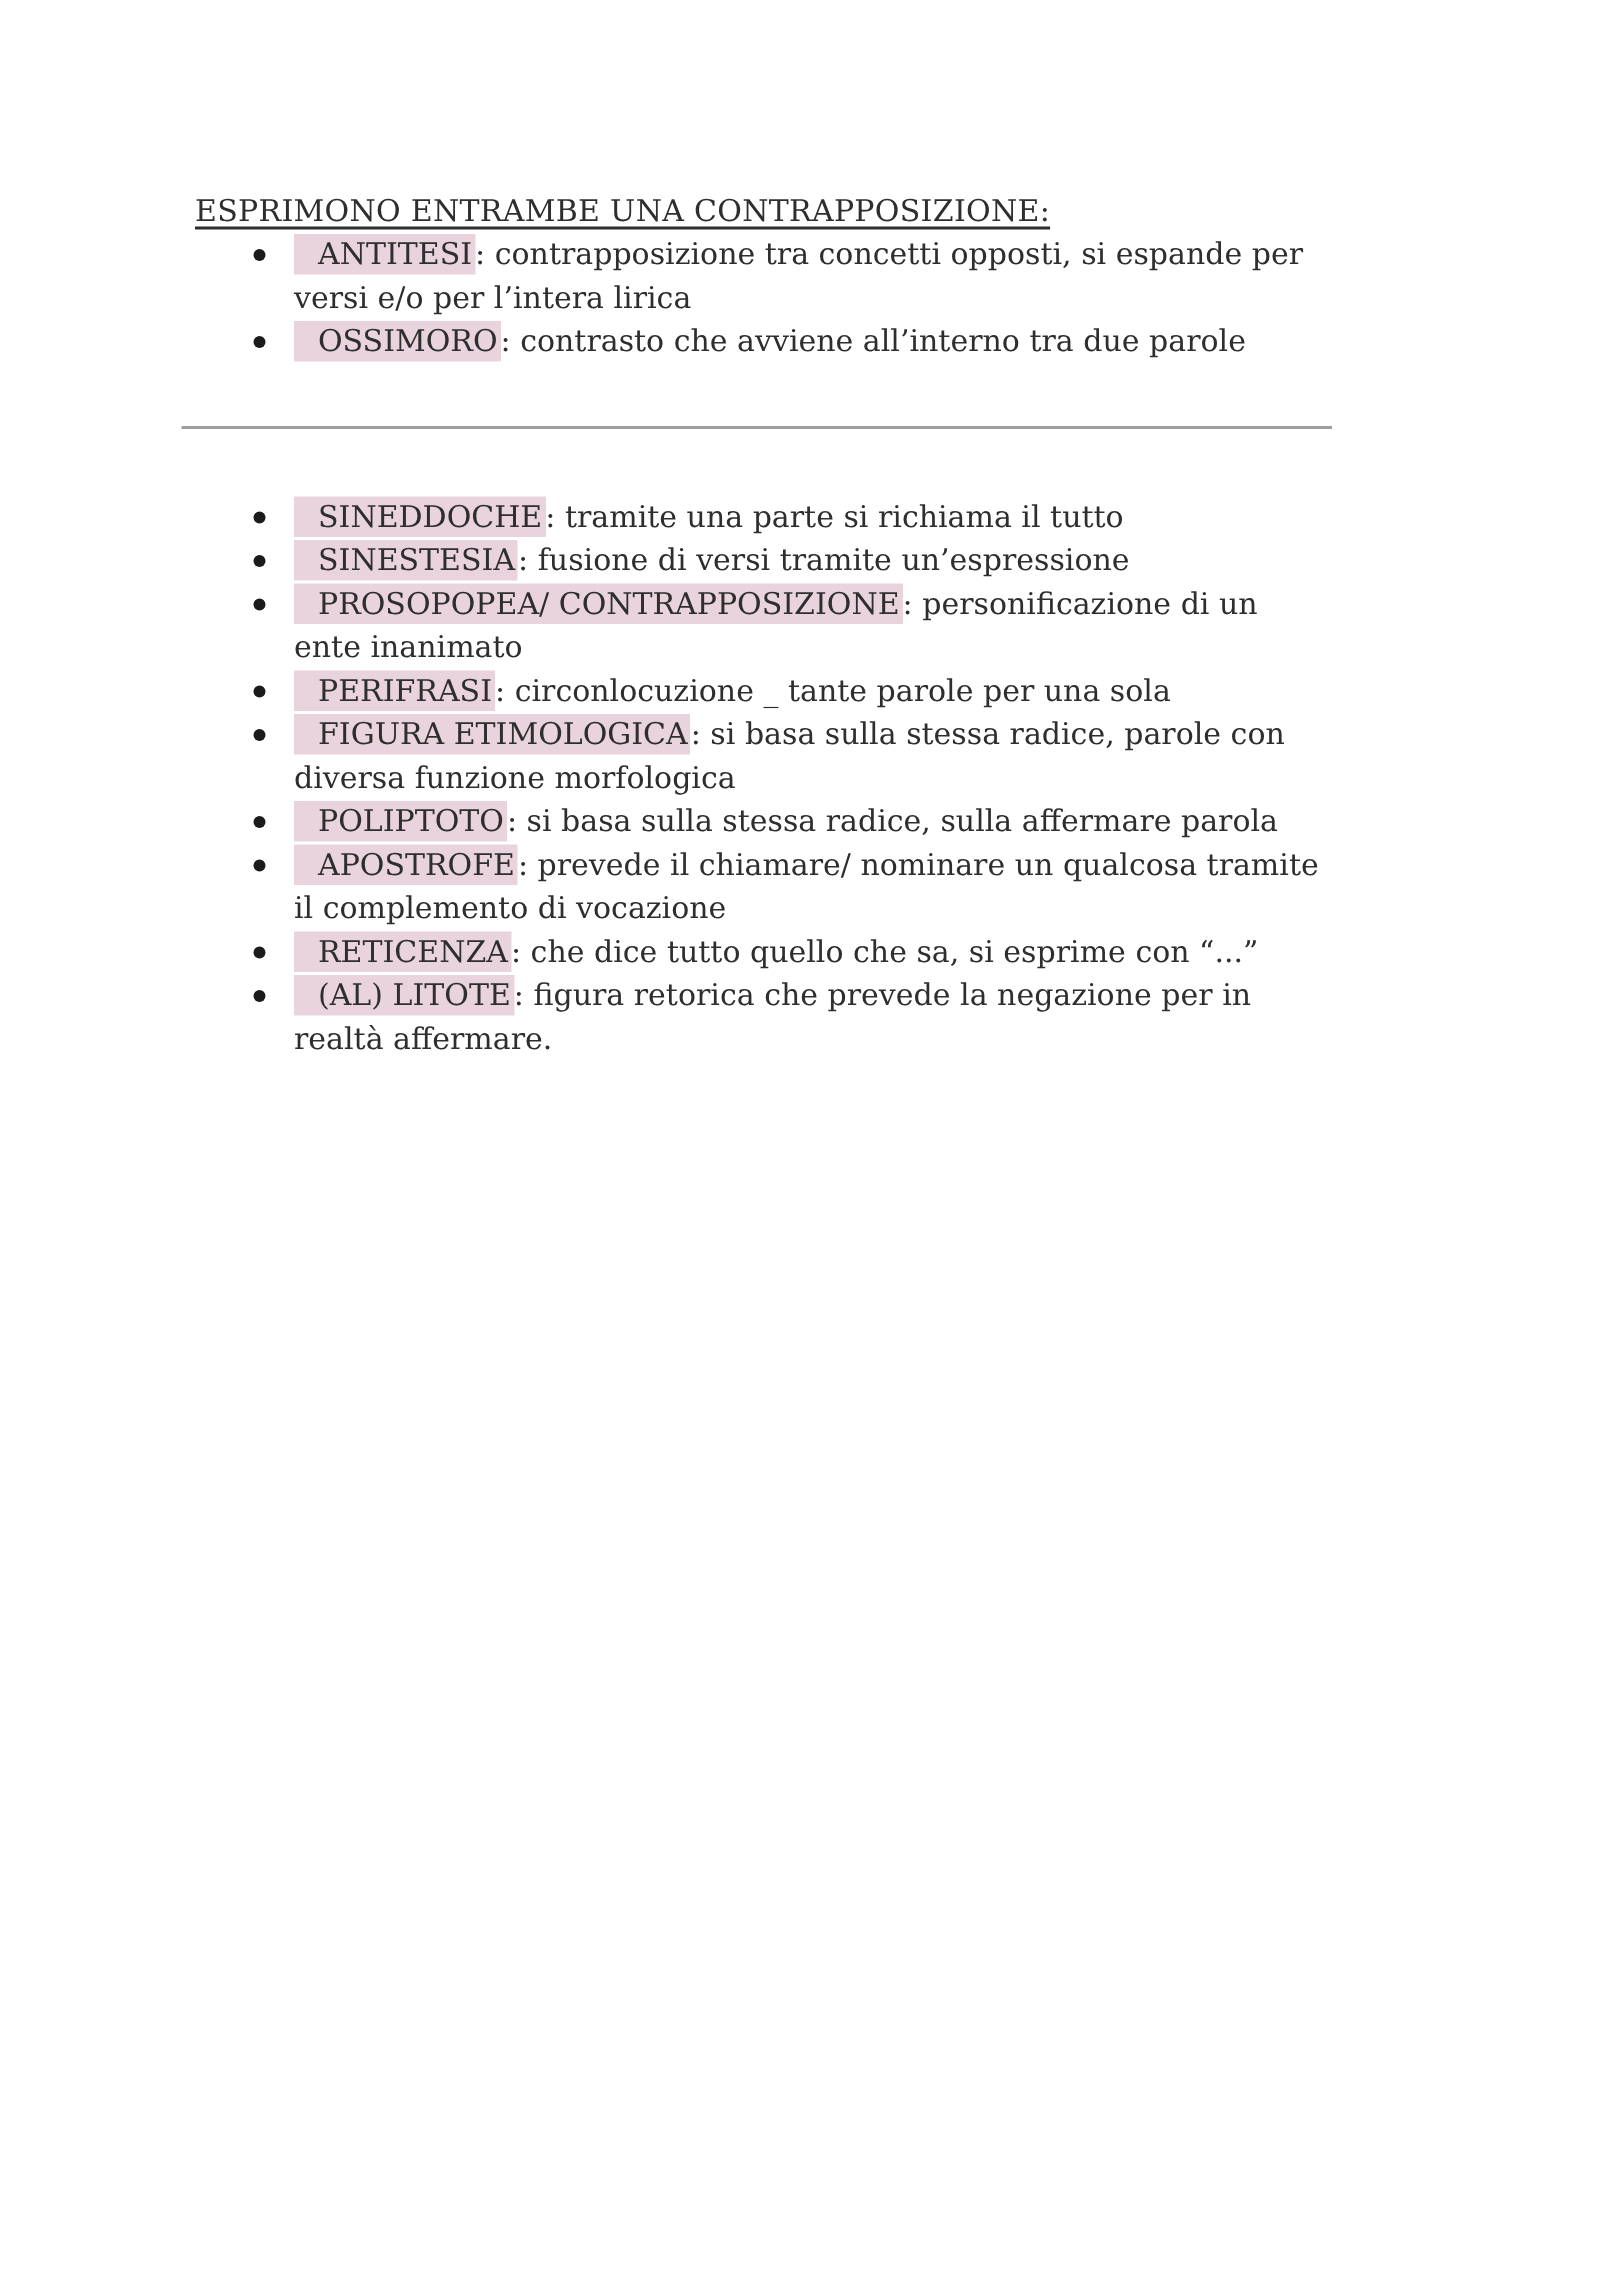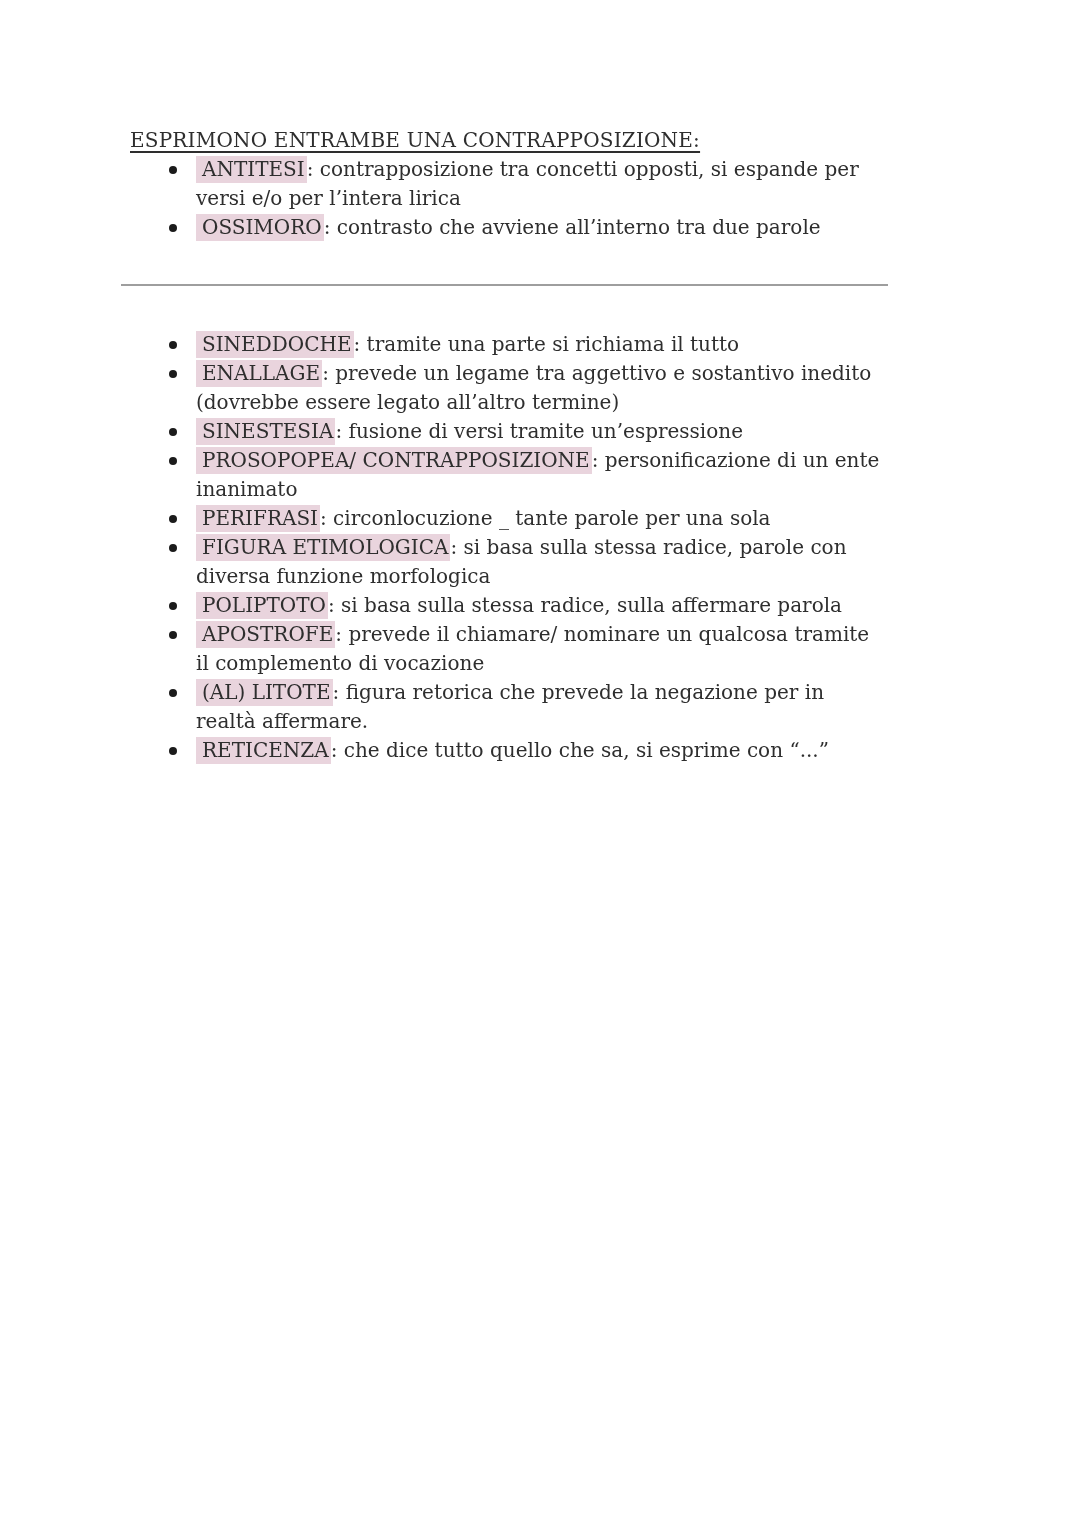--- a/index.html
+++ b/index.html
@@ -46,21 +46,21 @@
     position: absolute;
     left: 3px;
     top: 11px;
     width: 8px;
     height: 8px;
     border-radius: 50%;
     background: #1b1b1b;
   }
   .hl {
     background: #e9d4dd;
-    padding: 1px 2px 2px 6px;
+    padding: 1px 2px 2px 16px;
   }
   hr.divider {
     border: none;
     border-top: 2px solid #9e9e9e;
     margin: 42px -6px 44px -9px;
   }
 </style>
 </head>
 <body>
 
@@ -75,33 +75,32 @@
       <li><span class="hl">OSSIMORO</span><span>: contrasto che avviene all’interno tra due parole</span></li>
     </ul>
 
   <hr class="divider">
 
   <ul class="def-list">
 
       <li><span class="hl">SINEDDOCHE</span><span>: tramite una parte si richiama il tutto</span></li>
 
 
-      <li><span class="hl">ENALLAGE</span><span>: prevede un legame tra aggettivo e sostantivo inedito (dovrebbe essere legato all’altro termine)</span></li>
 
       <li><span class="hl">SINESTESIA</span><span>: fusione di versi tramite un’espressione</span></li>
 
 
       <li><span class="hl">PROSOPOPEA/ CONTRAPPOSIZIONE</span><span>: personificazione di un ente inanimato</span></li>
 
       <li><span class="hl">PERIFRASI</span><span>: circonlocuzione _ tante parole per una sola</span></li>
 
       <li><span class="hl">FIGURA ETIMOLOGICA</span><span>: si basa sulla stessa radice, parole con diversa funzione morfologica</span></li>
 
       <li><span class="hl">POLIPTOTO</span><span>: si basa sulla stessa radice, sulla affermare parola</span></li>
 
       <li><span class="hl">APOSTROFE</span><span>: prevede il chiamare/ nominare un qualcosa tramite il complemento di vocazione</span></li>
 
+      <li><span class="hl">RETICENZA</span><span>: che dice tutto quello che sa, si esprime con “...”</span></li>
+
       <li><span class="hl">(AL) LITOTE</span><span>: figura retorica che prevede la negazione per in realtà affermare.</span></li>
-
-      <li><span class="hl">RETICENZA</span><span>: che dice tutto quello che sa, si esprime con “...”</span></li>
     </ul>
 
 </div>
 
 </body></html>

